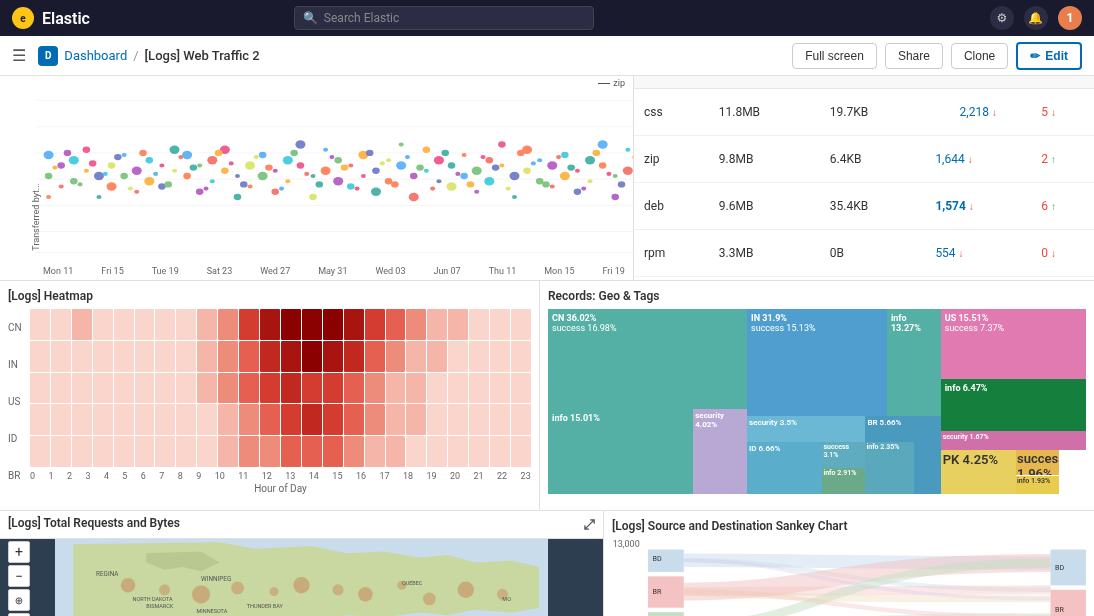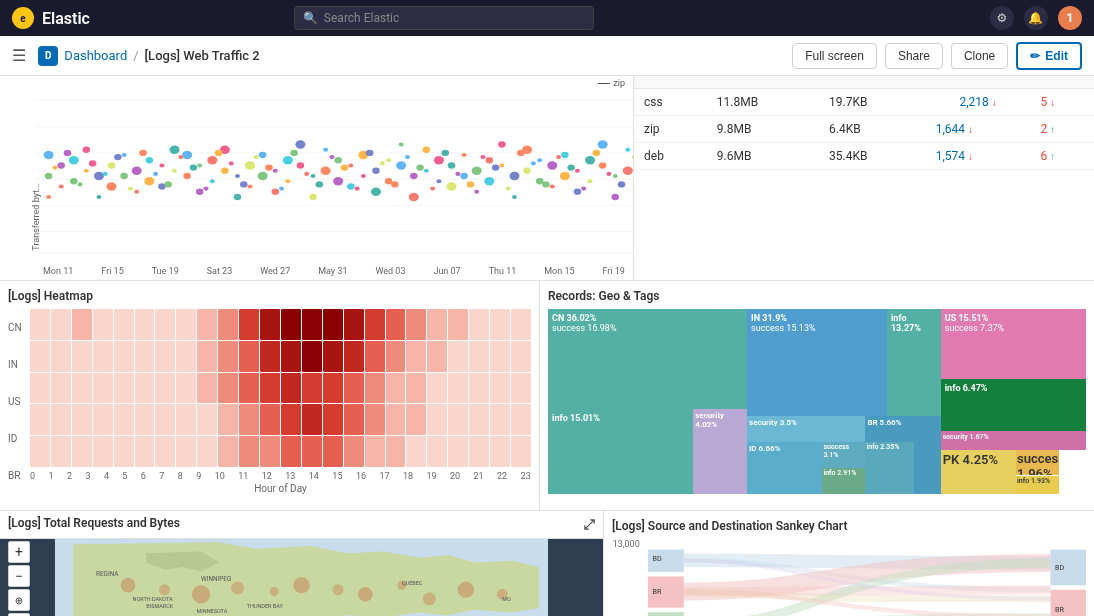--- a/index.html
+++ b/index.html
@@ -177,21 +177,21 @@
     th {
       background: #f8f8f8;
       padding: 6px 10px;
       text-align: left;
       color: #555;
       font-weight: 600;
       font-size: 11px;
       border-bottom: 1px solid #e8e8e8;
     }
     td {
-      padding: 6px 10px;
+      padding: 16px 10px;
       border-bottom: 1px solid #f0f0f0;
       color: #333;
     }
     .arrow-down { color: #e74c3c; font-size: 10px; }
     .arrow-up { color: #27ae60; font-size: 10px; }
 
     
     .middle-row {
       display: flex;
       height: 230px;
@@ -575,22 +575,29 @@
             <td>zip</td>
             <td>9.8MB</td>
             <td>6.4KB</td>
             <td style="color:#006BB4;">1,644 <span class="arrow-down">↓</span></td>
             <td style="color:#e74c3c;">2 <span class="arrow-up">↑</span></td>
           </tr>
           <tr>
             <td>deb</td>
             <td>9.6MB</td>
             <td>35.4KB</td>
-            <td style="color:#006BB4;">1,574 <span class="arrow-down">↓</span></td>
+            <td style="color:#006BB4;font-weight:bold;">1,574 <span class="arrow-down">↓</span></td>
             <td style="color:#e74c3c;">6 <span class="arrow-up">↑</span></td>
+          </tr>
+          <tr>
+            <td>rpm</td>
+            <td>3.3MB</td>
+            <td>0B</td>
+            <td style="color:#006BB4;">554 <span class="arrow-down">↓</span></td>
+            <td style="color:#e74c3c;">0 <span class="arrow-down">↓</span></td>
           </tr>
         </tbody>
       </table>
     </div>
   </div>
 
   <div class="middle-row">
 
     <div class="heatmap-panel">
       <div class="panel-title">[Logs] Heatmap</div>

